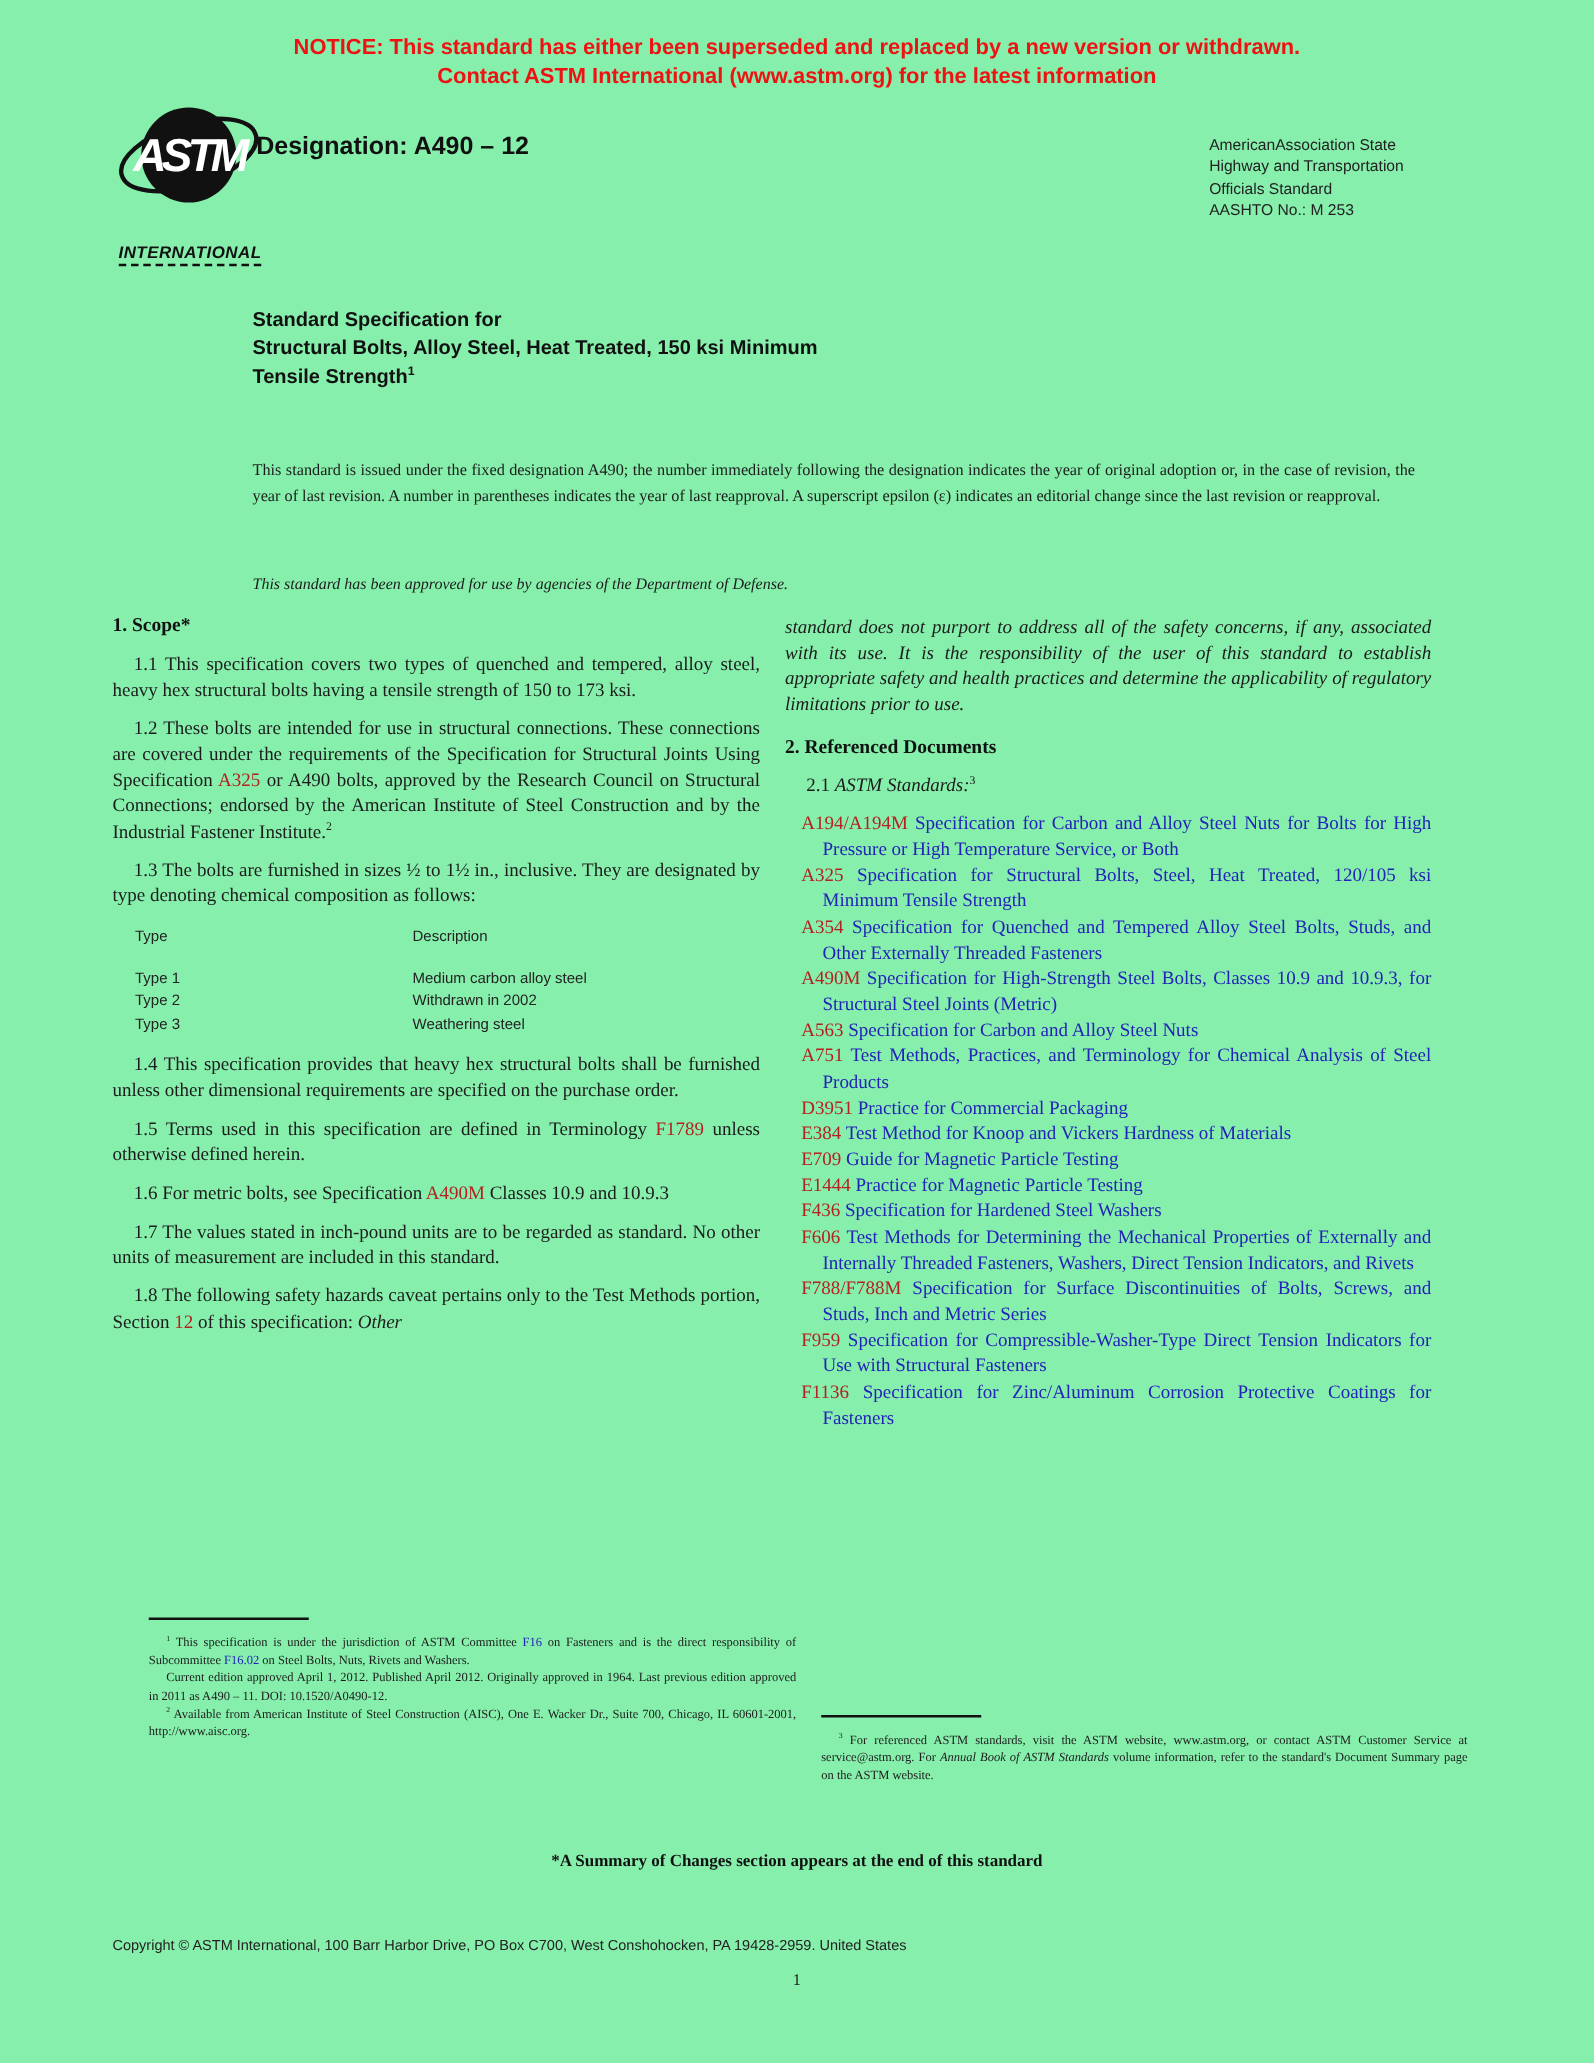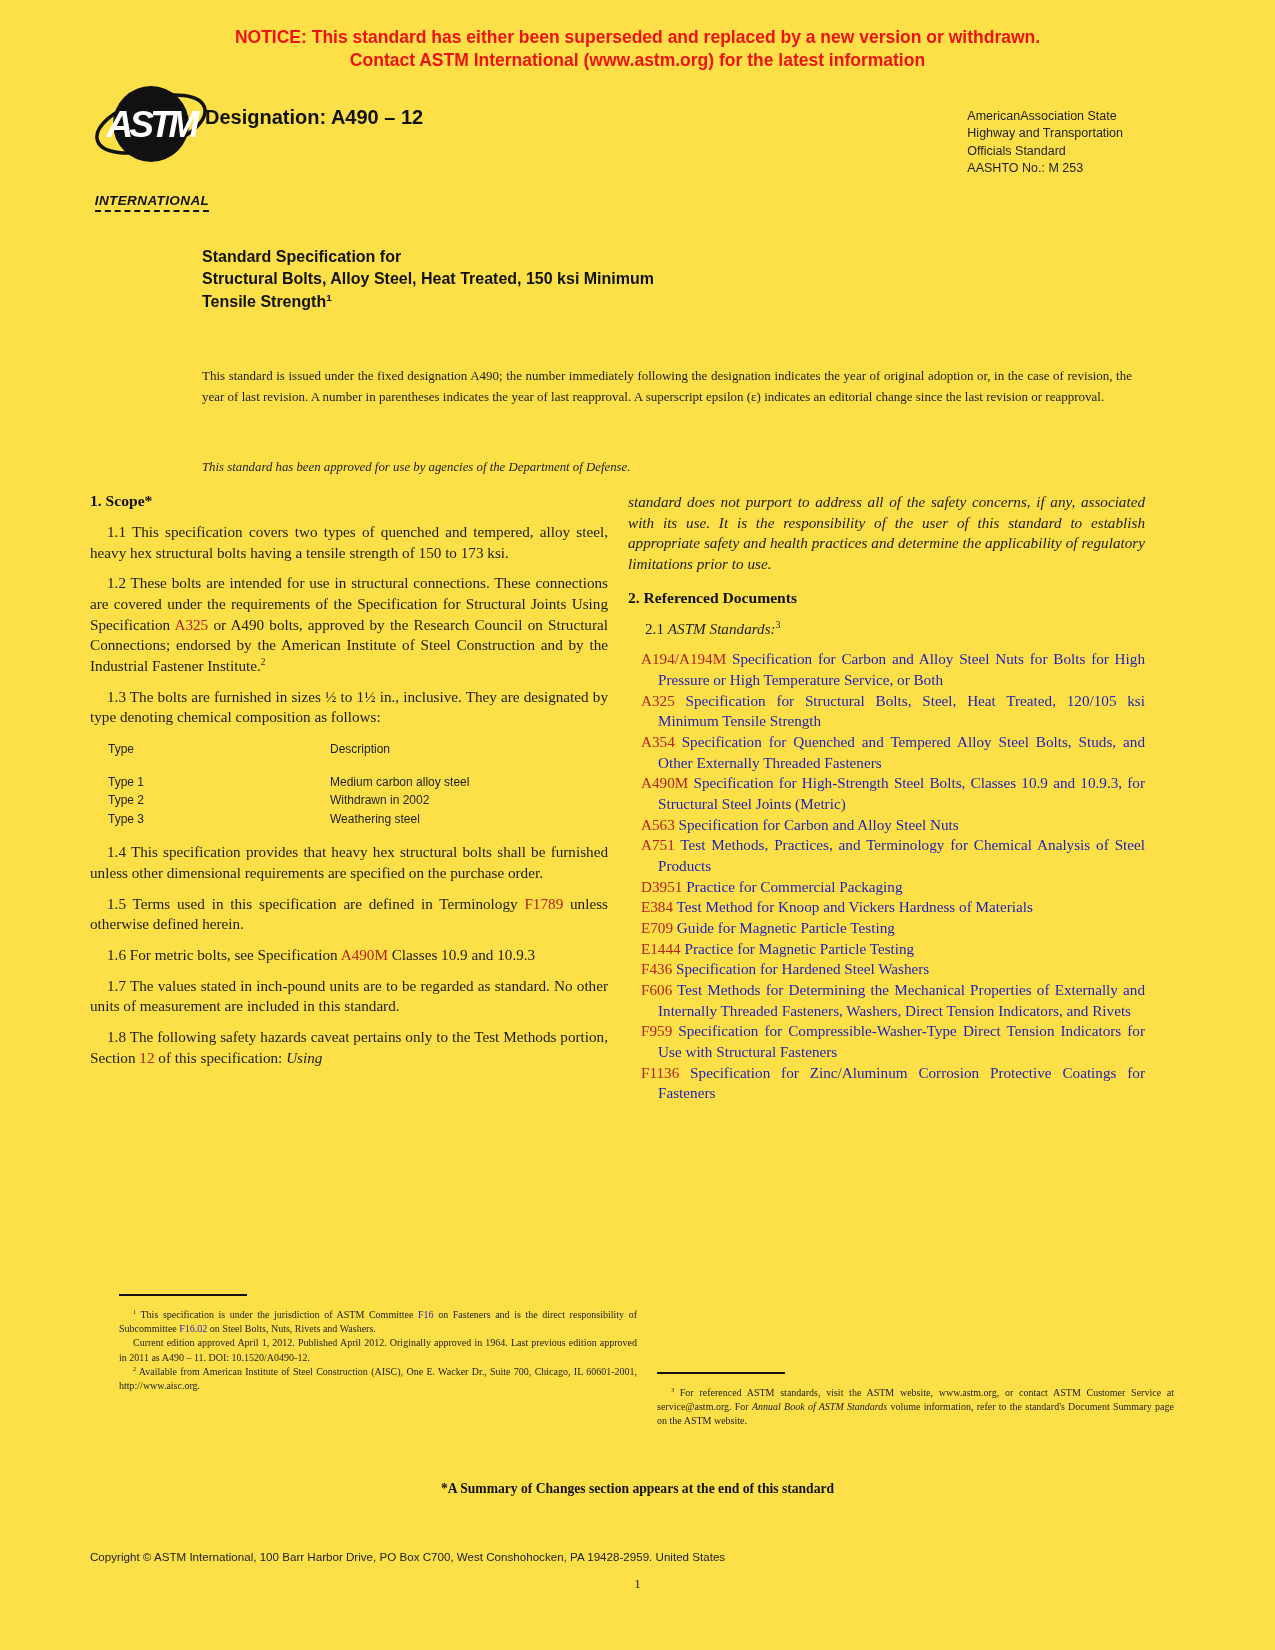--- a/index.html
+++ b/index.html
@@ -1,21 +1,21 @@
 <!DOCTYPE html>
 <html><head>
 <meta charset="utf-8">
 <style>
   html,body{margin:0;padding:0;background:#ffffff;}
   .page{
     position:relative;
     width:1275px;
     height:1650px;
     margin:0 auto;
-    background:#fde047;
+    background:#86efac;
     font-family:"Liberation Serif",serif;
     color:#1c1c1c;
     overflow:hidden;
   }
   
   .notice{
     position:absolute; top:26px; left:0; width:100%;
     text-align:center;
     font-family:"Liberation Sans",sans-serif;
     font-weight:bold; font-size:17.5px; line-height:1.32;
@@ -167,40 +167,41 @@
             <span class="c0">Type 3</span>
             <span class="c1">Weathering steel</span>
           </div>
         </div>
     </div>
 
     <p class="body"><span>1.4 This specification provides that heavy hex structural bolts shall be furnished unless other dimensional requirements are specified on the purchase order.</span></p>
     <p class="body"><span>1.5 Terms used in this specification are defined in Terminology </span><span class="r">F1789</span><span> unless otherwise defined herein.</span></p>
     <p class="body"><span>1.6 For metric bolts, see Specification </span><span class="r">A490M</span><span> Classes 10.9 and 10.9.3</span></p>
     <p class="body"><span>1.7 The values stated in inch-pound units are to be regarded as standard. No other units of measurement are included in this standard.</span></p>
-    <p class="body"><span>1.8 The following safety hazards caveat pertains only to the Test Methods portion, Section </span><span class="r">12</span><span> of this specification: </span><span class="i">Using</span></p>
+    <p class="body"><span>1.8 The following safety hazards caveat pertains only to the Test Methods portion, Section </span><span class="r">12</span><span> of this specification: </span><span class="i">Other</span></p>
   </div>
 
   <div class="col col-right">
     <p class="body noindent"><span class="i">standard does not purport to address all of the safety concerns, if any, associated with its use. It is the responsibility of the user of this standard to establish appropriate safety and health practices and determine the applicability of regulatory limitations prior to use.</span></p>
     <div class="sect-head">2.  Referenced Documents</div>
     <p class="body"><span>2.1 </span><span class="i">ASTM Standards:</span><span class="s">3</span></p>
     <div class="ref-list">
         <div class="ref-item"><span class="r">A194/A194M</span><span class="b"> Specification for Carbon and Alloy Steel Nuts for Bolts for High Pressure or High Temperature Service, or Both</span></div>
         <div class="ref-item"><span class="r">A325</span><span class="b"> Specification for Structural Bolts, Steel, Heat Treated, 120/105 ksi Minimum Tensile Strength</span></div>
         <div class="ref-item"><span class="r">A354</span><span class="b"> Specification for Quenched and Tempered Alloy Steel Bolts, Studs, and Other Externally Threaded Fasteners</span></div>
         <div class="ref-item"><span class="r">A490M</span><span class="b"> Specification for High-Strength Steel Bolts, Classes 10.9 and 10.9.3, for Structural Steel Joints (Metric)</span></div>
         <div class="ref-item"><span class="r">A563</span><span class="b"> Specification for Carbon and Alloy Steel Nuts</span></div>
         <div class="ref-item"><span class="r">A751</span><span class="b"> Test Methods, Practices, and Terminology for Chemical Analysis of Steel Products</span></div>
         <div class="ref-item"><span class="r">D3951</span><span class="b"> Practice for Commercial Packaging</span></div>
         <div class="ref-item"><span class="r">E384</span><span class="b"> Test Method for Knoop and Vickers Hardness of Materials</span></div>
         <div class="ref-item"><span class="r">E709</span><span class="b"> Guide for Magnetic Particle Testing</span></div>
         <div class="ref-item"><span class="r">E1444</span><span class="b"> Practice for Magnetic Particle Testing</span></div>
         <div class="ref-item"><span class="r">F436</span><span class="b"> Specification for Hardened Steel Washers</span></div>
         <div class="ref-item"><span class="r">F606</span><span class="b"> Test Methods for Determining the Mechanical Properties of Externally and Internally Threaded Fasteners, Washers, Direct Tension Indicators, and Rivets</span></div>
+        <div class="ref-item"><span class="r">F788/F788M</span><span class="b"> Specification for Surface Discontinuities of Bolts, Screws, and Studs, Inch and Metric Series</span></div>
         <div class="ref-item"><span class="r">F959</span><span class="b"> Specification for Compressible-Washer-Type Direct Tension Indicators for Use with Structural Fasteners</span></div>
         <div class="ref-item"><span class="r">F1136</span><span class="b"> Specification for Zinc/Aluminum Corrosion Protective Coatings for Fasteners</span></div>
       </div>
   </div>
 
   <div class="fnblock fn-left">
     <div class="fnrule"></div>
     <p><span class="s">1</span><span> This specification is under the jurisdiction of ASTM Committee </span><span class="b">F16</span><span> on Fasteners and is the direct responsibility of Subcommittee </span><span class="b">F16.02</span><span> on Steel Bolts, Nuts, Rivets and Washers.</span></p>
     <p><span>Current edition approved April 1, 2012. Published April 2012. Originally approved in 1964. Last previous edition approved in 2011 as A490 – 11. DOI: 10.1520/A0490-12.</span></p>
     <p><span class="s">2</span><span> Available from American Institute of Steel Construction (AISC), One E. Wacker Dr., Suite 700, Chicago, IL 60601-2001, http://www.aisc.org.</span></p>

